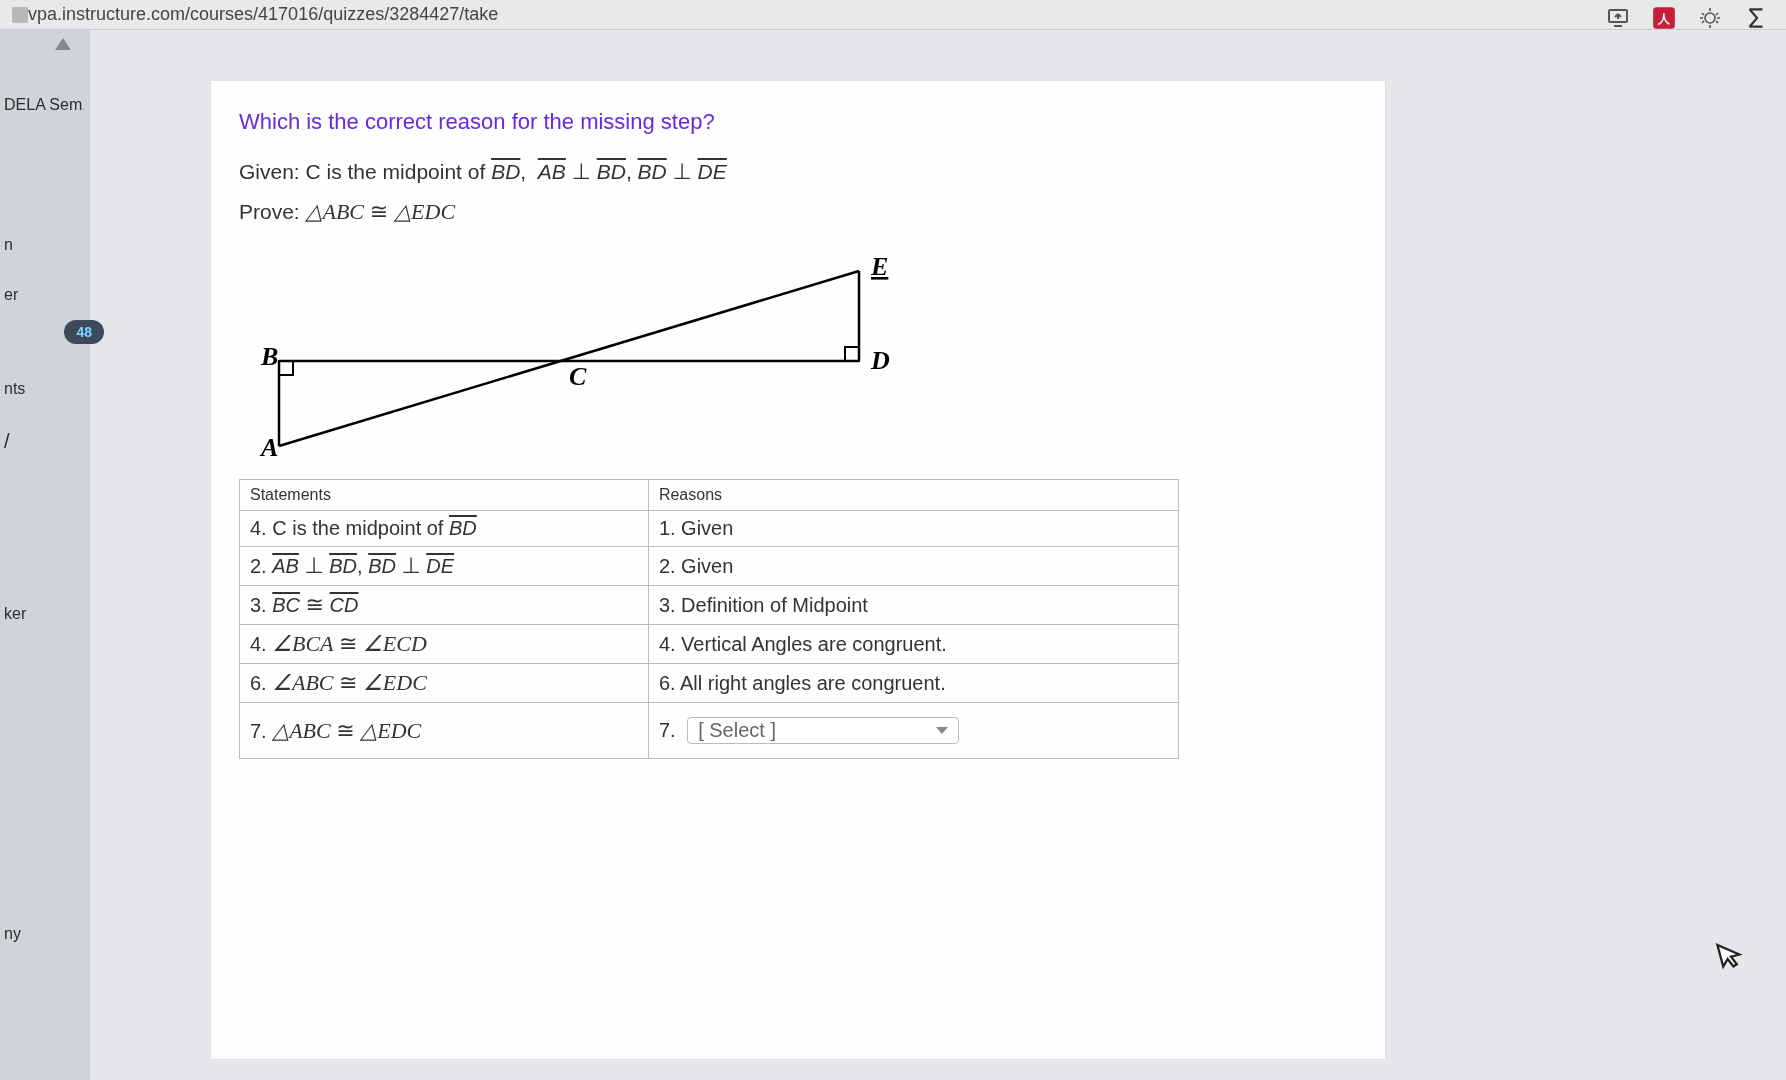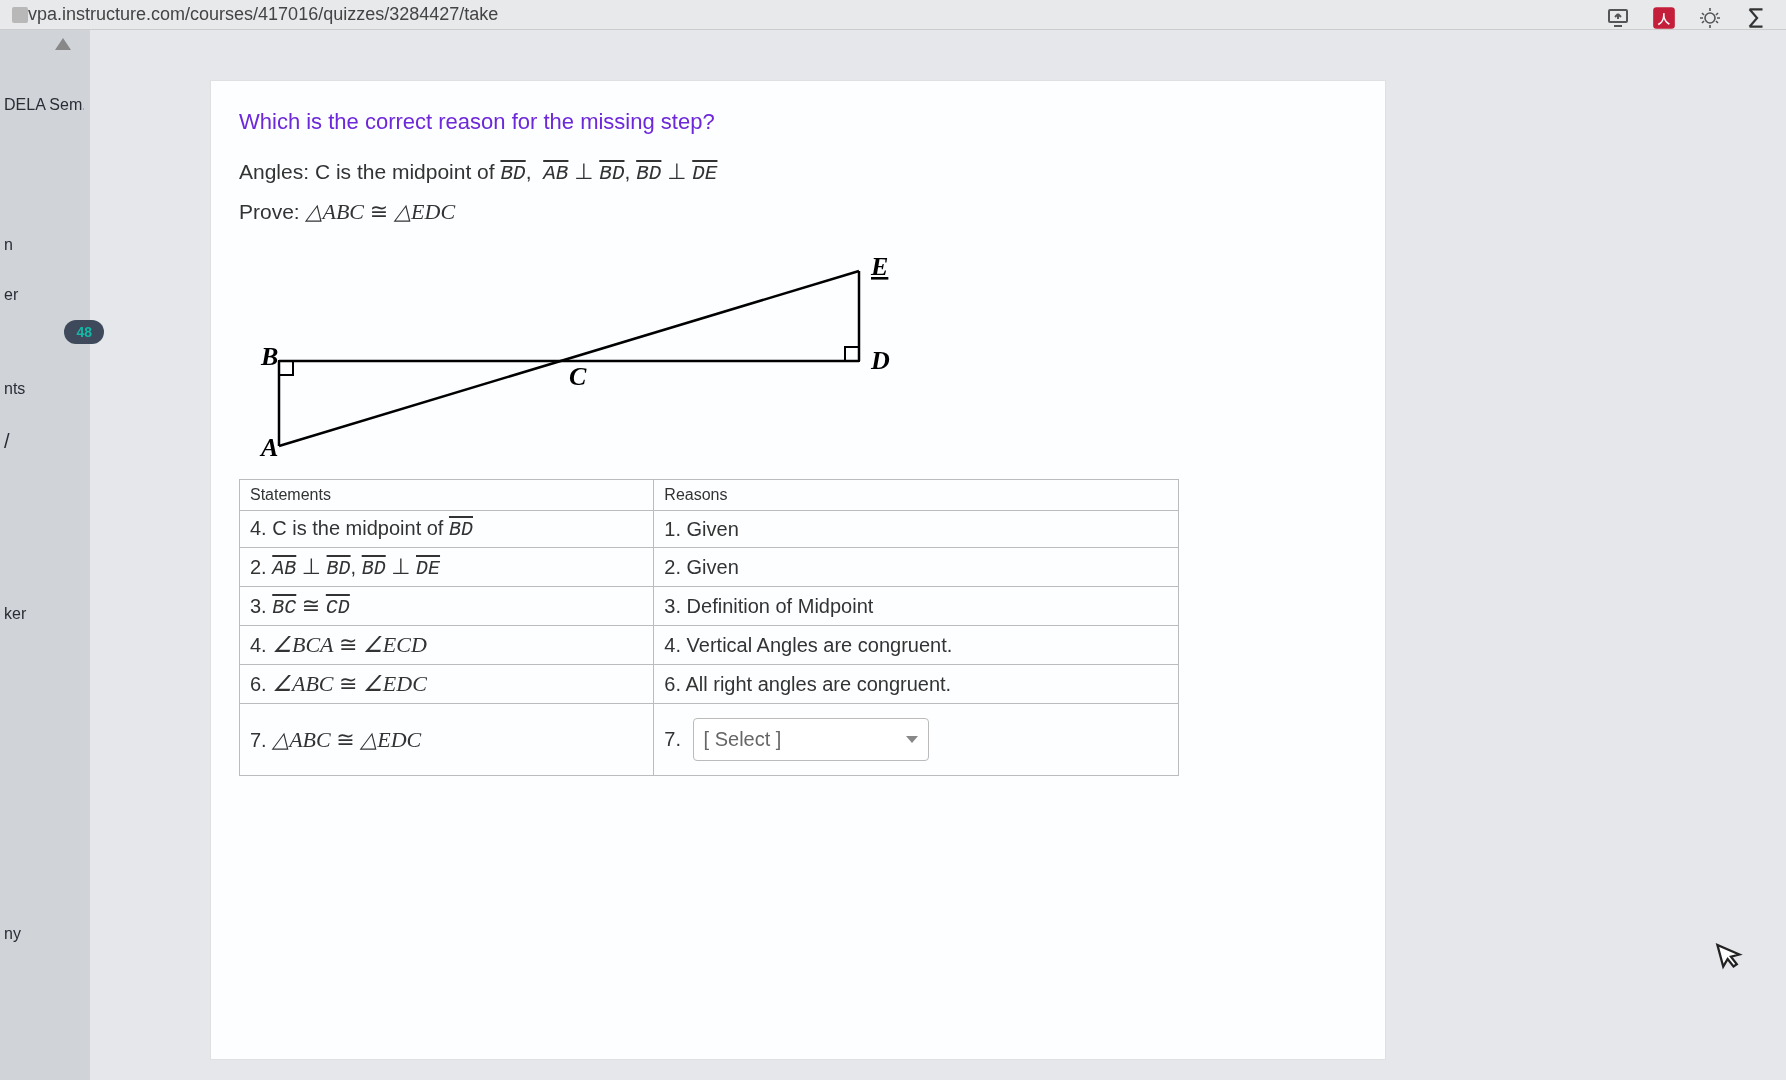--- a/index.html
+++ b/index.html
@@ -48,21 +48,21 @@
       padding: 16px 4px;
       white-space: nowrap;
       overflow: hidden;
       cursor: pointer;
     }
     .sidebar-item.slash { font-size: 20px; }
     .time-badge {
       position: absolute;
       right: -20px;
       background: #3e4a5b;
-      color: #14b8a6;
+      color: #7dd3fc;
       font-size: 14px;
       padding: 4px 12px;
       border-radius: 14px;
       font-weight: 600;
     }
     .scroll-arrow {
       position: absolute;
       top: 8px;
       left: 55px;
       width: 0; height: 0;
@@ -74,21 +74,21 @@
     .main-panel {
       flex: 1;
       background: #fdfeff;
       margin: 50px 400px 20px 120px;
       padding: 28px 0 0 28px;
       border: 1px solid #e0e0e0;
       position: relative;
     }
     .question-line { font-size: 22px; color: #6d28d9; margin-bottom: 24px; }
     .given-line, .prove-line { font-size: 21px; color: #333; margin-bottom: 14px; }
-    .overline { text-decoration: overline; font-family: Liberation Mono, monospace; font-style: italic; }
+    .overline { text-decoration: overline; font-family: Liberation Sans, sans-serif; font-style: italic; }
     .math { font-family: 'Times New Roman', serif; font-style: italic; font-size: 22px; }
     .perp { font-style: normal; }
     .geom-figure { margin: 26px 0 18px 0; width: 700px; height: 210px; position: relative; }
     .proof-table {
       border-collapse: collapse;
       width: 940px;
       font-size: 20px;
       color: #333;
     }
     .proof-table td, .proof-table th {
@@ -96,22 +96,22 @@
       padding: 6px 10px;
       text-align: left;
       font-weight: normal;
     }
     .proof-table th { font-size: 16px; }
     .select-box {
       display: inline-flex;
       align-items: center;
       border: 1px solid #bbb;
       border-radius: 4px;
-      padding: 9px 10px;
-      width: 236px;
+      padding: 1px 10px;
+      width: 272px;
       justify-content: space-between;
       color: #666;
       cursor: pointer;
       background: #fff;
       margin-left: 6px;
     }
     .chevron {
       width: 0; height: 0;
       border-left: 6px solid transparent;
       border-right: 6px solid transparent;
@@ -177,21 +177,21 @@
     <div style="height:120px"></div>
     <div class="sidebar-item"><span>ker</span></div>
     <div style="height:270px"></div>
     <div class="sidebar-item"><span>ny</span></div>
   </div>
 
   <div class="main-panel">
     <div class="question-line">Which is the correct reason for the missing step?</div>
 
     <div class="given-line">
-      <span>Angles:  C is the midpoint of </span><span class="overline">BD</span><span>, &nbsp;</span><span class="overline">AB</span> <span class="math perp">⊥</span> <span class="overline">BD</span><span>, </span><span class="overline">BD</span> <span class="math perp">⊥</span> <span class="overline">DE</span>
+      <span>Given:  C is the midpoint of </span><span class="overline">BD</span><span>, &nbsp;</span><span class="overline">AB</span> <span class="math perp">⊥</span> <span class="overline">BD</span><span>, </span><span class="overline">BD</span> <span class="math perp">⊥</span> <span class="overline">DE</span>
     </div>
 
     <div class="prove-line">
       <span>Prove:  </span><span class="math">△</span><span class="math">ABC</span> <span class="math perp">≅</span> <span class="math">△</span><span class="math">EDC</span>
     </div>
 
     <div class="geom-figure">
       <svg width="700" height="210" viewBox="0 0 700 210">
         <line x1="40" y1="110" x2="620" y2="110" stroke="#000" stroke-width="2.5"></line>
         <line x1="40" y1="110" x2="40" y2="195" stroke="#000" stroke-width="2.5"></line>

